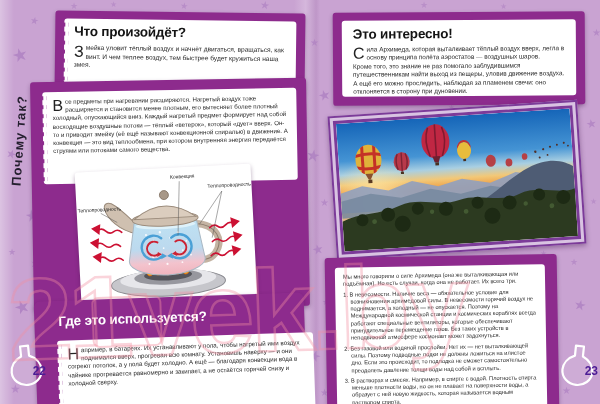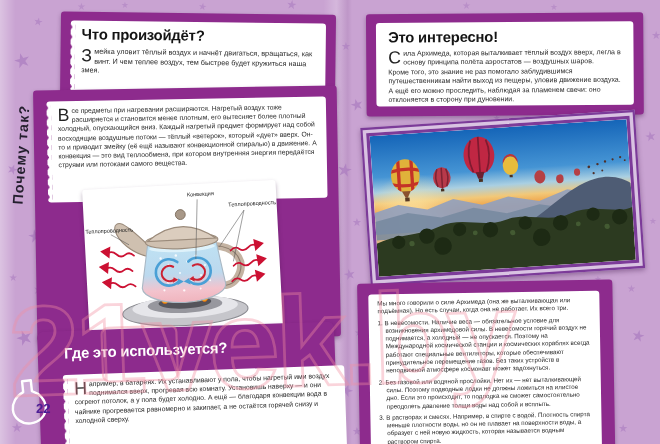--- a/index.html
+++ b/index.html
@@ -317,16 +317,22 @@
 
   <div class="panel" style="left:326px;top:256px;width:232px;height:160px;transform:rotate(-1deg);">
     <div class="whitebox" style="left:10px;top:10px;right:12px;height:130px;padding:6px 8px;">
       <p class="body-text" style="font-size:5.7px;line-height:1.28;">Мы много говорили о силе Архимеда (она же выталкивающая или подъёмная). Но есть случаи, когда она не работает. Их всего три.</p>
       <p class="body-text" style="font-size:5.7px;line-height:1.28;margin-top:3px;padding-left:7px;text-indent:-7px;">1. В невесомости. Наличие веса — обязательное условие для возникновения архимедовой силы. В невесомости горячий воздух не поднимается, а холодный — не опускается. Поэтому на Международной космической станции и космических кораблях всегда работают специальные вентиляторы, которые обеспечивают принудительное перемещение газов. Без таких устройств в неподвижной атмосфере космонавт может задохнуться.</p>
       <p class="body-text" style="font-size:5.7px;line-height:1.28;margin-top:3px;padding-left:7px;text-indent:-7px;">2. Без газовой или водяной прослойки. Нет их — нет выталкивающей силы. Поэтому подводные лодки не должны ложиться на илистое дно. Если это происходит, то подлодка не сможет самостоятельно преодолеть давление толщи воды над собой и всплыть.</p>
       <p class="body-text" style="font-size:5.7px;line-height:1.28;margin-top:3px;padding-left:7px;text-indent:-7px;">3. В растворах и смесях. Например, в спирте с водой. Плотность спирта меньше плотности воды, но он не плавает на поверхности воды, а образует с ней новую жидкость, которая называется водным раствором спирта.</p>
     </div>
   </div>
 
+  <div class="flask" style="left:558px;top:340px;">
+    <svg width="40" height="50" viewBox="0 0 40 50">
+      <path d="M16,6 L16,16 C9,19 5,25 5,31 C5,39 12,45 20,45 C28,45 35,39 35,31 C35,25 31,19 24,16 L24,6 Z" fill="rgba(255,255,255,.10)" stroke="#ffffff" stroke-width="2.2" stroke-linejoin="round" transform="rotate(6 20 25)"></path>
+    </svg>
+    <div class="num">23</div>
+  </div>
 
   <div class="watermark-rect"></div>
   <div class="watermark">21vek.by</div>
 </div>
 
 </body></html>

